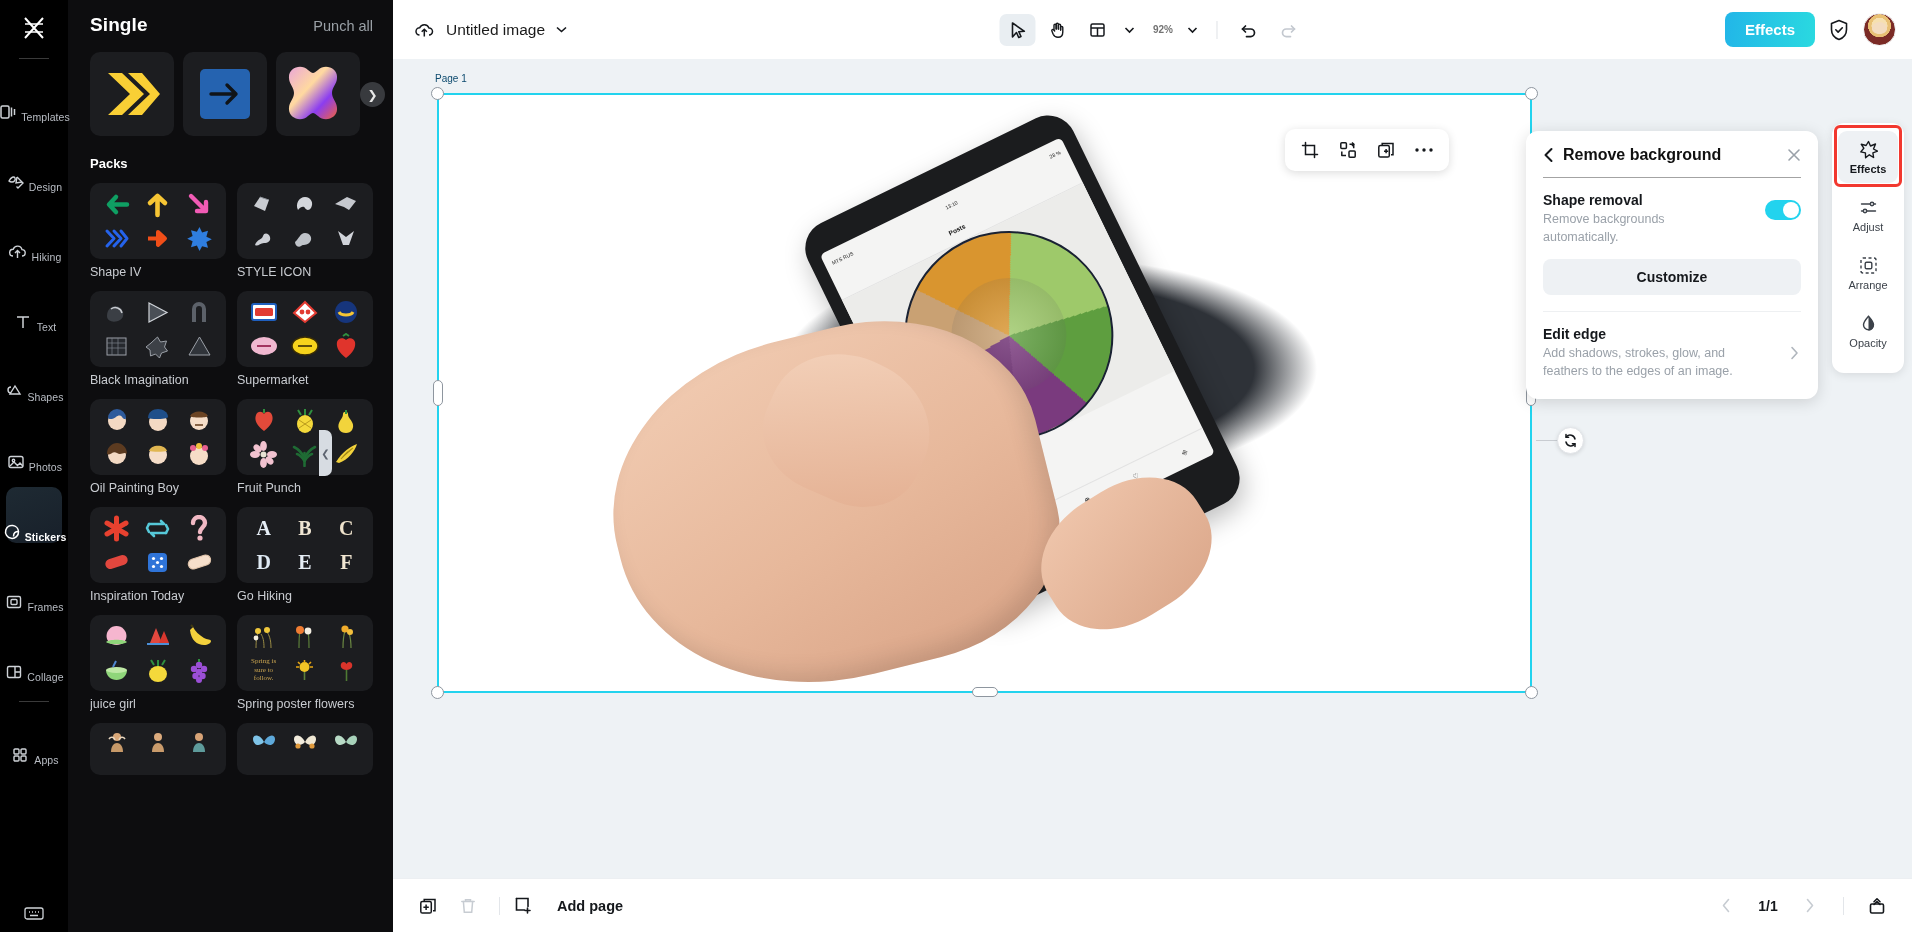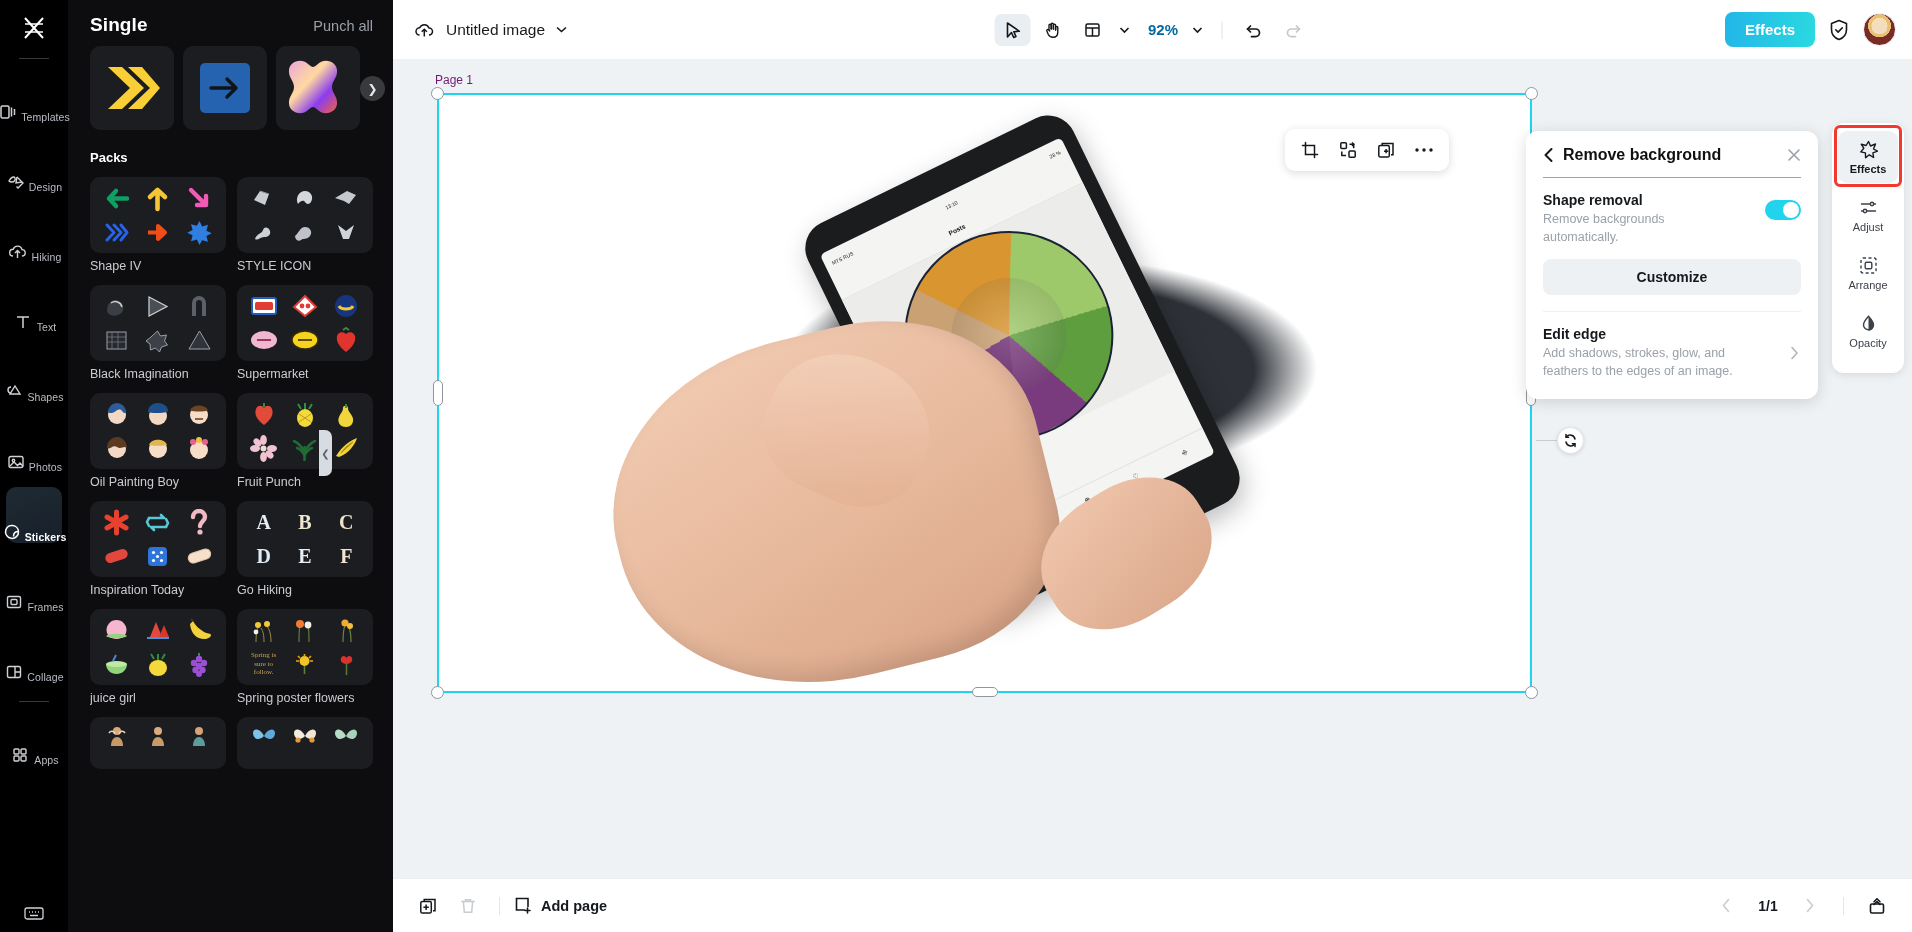--- a/index.html
+++ b/index.html
@@ -27,21 +27,21 @@
   .rail-item .ri-lbl { font-size: 10.5px; color: #b9bdc4; letter-spacing: .1px; }
   .rail-item.active { background: linear-gradient(160deg,#1e2a33,#18202a); }
   .rail-item.active .ri-lbl { color: #ffffff; font-weight: 600; }
 
   
   .panel {
     width: 325px; flex: 0 0 325px; height: 932px; background: #0d0d0f;
     overflow: hidden; position: relative; padding: 0 0 0 0;
   }
   .panel-inner { padding: 14px 20px 0 22px; }
-  .panel-head { display: flex; align-items: baseline; justify-content: space-between; margin-bottom: 10px; }
+  .panel-head { display: flex; align-items: baseline; justify-content: space-between; margin-bottom: 16px; }
   .panel-head h2 { color: #fff; font-size: 19px; font-weight: 700; letter-spacing: .1px; }
   .view-all { color: #9aa0a6; font-size: 14.5px; cursor: pointer; }
   .single-row { display: flex; gap: 9px; position: relative; margin-bottom: 20px; }
   .single-tile {
     width: 84px; height: 84px; border-radius: 10px; background: #1c1d20;
     display: flex; align-items: center; justify-content: center; cursor: pointer; overflow: hidden;
   }
   .carousel-next {
     position: absolute; right: -12px; top: 30px; width: 25px; height: 25px; border-radius: 50%;
     background: rgba(60,62,66,.92); color: #e8e8e8; display: flex; align-items: center; justify-content: center;
@@ -79,40 +79,40 @@
   .topbar-center {
     position: absolute; left: 50%; transform: translateX(-50%);
     display: flex; align-items: center; gap: 4px;
   }
   .tool-btn {
     width: 36px; height: 32px; border-radius: 7px; display: flex; align-items: center; justify-content: center;
     cursor: pointer; color: #1a1a1a;
   }
   .tool-btn.sel { background: #e9eef2; }
   .tool-btn.dim { color: #c3c8cf; }
-  .zoom-val { font-size: 15px; color: #0369a1; font-weight: 600; padding: 0 4px 0 10px; }
+  .zoom-val { font-size: 10px; color: #737373; font-weight: 600; padding: 0 4px 0 10px; }
   .vsep { width: 1px; height: 18px; background: #dfe2e6; margin: 0 9px; }
   .topbar-right { margin-left: auto; display: flex; align-items: center; gap: 13px; }
   .export-btn {
     background: linear-gradient(95deg,#22b6e8,#2ad9e0); color: #fff; font-size: 15px; font-weight: 700;
     border: none; border-radius: 8px; padding: 9px 20px; cursor: pointer;
   }
   .avatar {
     width: 33px; height: 33px; border-radius: 50%; overflow: hidden; cursor: pointer;
     background: radial-gradient(circle at 50% 38%, #f6e0b0 0 32%, #e8c074 33% 46%, #7b2b26 47% 100%);
     position: relative; border: 1px solid #eee;
   }
   .avatar::after {
     content: ''; position: absolute; left: 26%; top: 26%; width: 48%; height: 40%;
     border-radius: 50% 50% 45% 45%; background: #f3dcc0;
   }
 
   
   .canvas-wrap { flex: 1; position: relative; background: #eef2f5; overflow: hidden; }
-  .page-label { position: absolute; left: 42px; top: 14px; font-size: 12px; color: #701a75; }
+  .page-label { position: absolute; left: 42px; top: 14px; font-size: 10px; color: #0c4a6e; }
   .artboard {
     position: absolute; left: 44px; top: 34px; width: 1095px; height: 600px;
     background: #ffffff; border: 2px solid #22d3ee;
   }
   .ab-photo {
     position: absolute; inset: 0; overflow: hidden;
     background:
       radial-gradient(ellipse 34% 26% at 56% 46%, #2e3238 0 55%, rgba(46,50,56,0) 72%),
       #ffffff;
   }
@@ -236,21 +236,21 @@
   }
 
   
   .bottombar {
     height: 54px; flex: 0 0 54px; background:#fff; border-top: 1px solid #eceff2;
     display:flex; align-items:center; padding: 0 18px; gap: 6px; position: relative; z-index: 20;
   }
   .bb-btn { width: 34px; height: 32px; border-radius:6px; display:flex; align-items:center; justify-content:center; cursor:pointer; color:#15181c; }
   .bb-btn.dim { color:#c7ccd2; }
   .bb-sep { width:1px; height:18px; background:#e3e6ea; margin: 0 8px; }
-  .add-page { display:flex; align-items:center; gap:8px; cursor:pointer; font-size:14.5px; font-weight:600; color:#15181c; }
+  .add-page { display:flex; align-items:center; gap:24px; cursor:pointer; font-size:14.5px; font-weight:600; color:#15181c; }
   .bb-right { margin-left:auto; display:flex; align-items:center; gap:8px; }
   .page-count { font-size:14px; color:#15181c; font-weight:600; min-width:34px; text-align:center; }
 
   svg { display: block; }
 </style>
 </head>
 <body>
 
 <div class="app">
 

